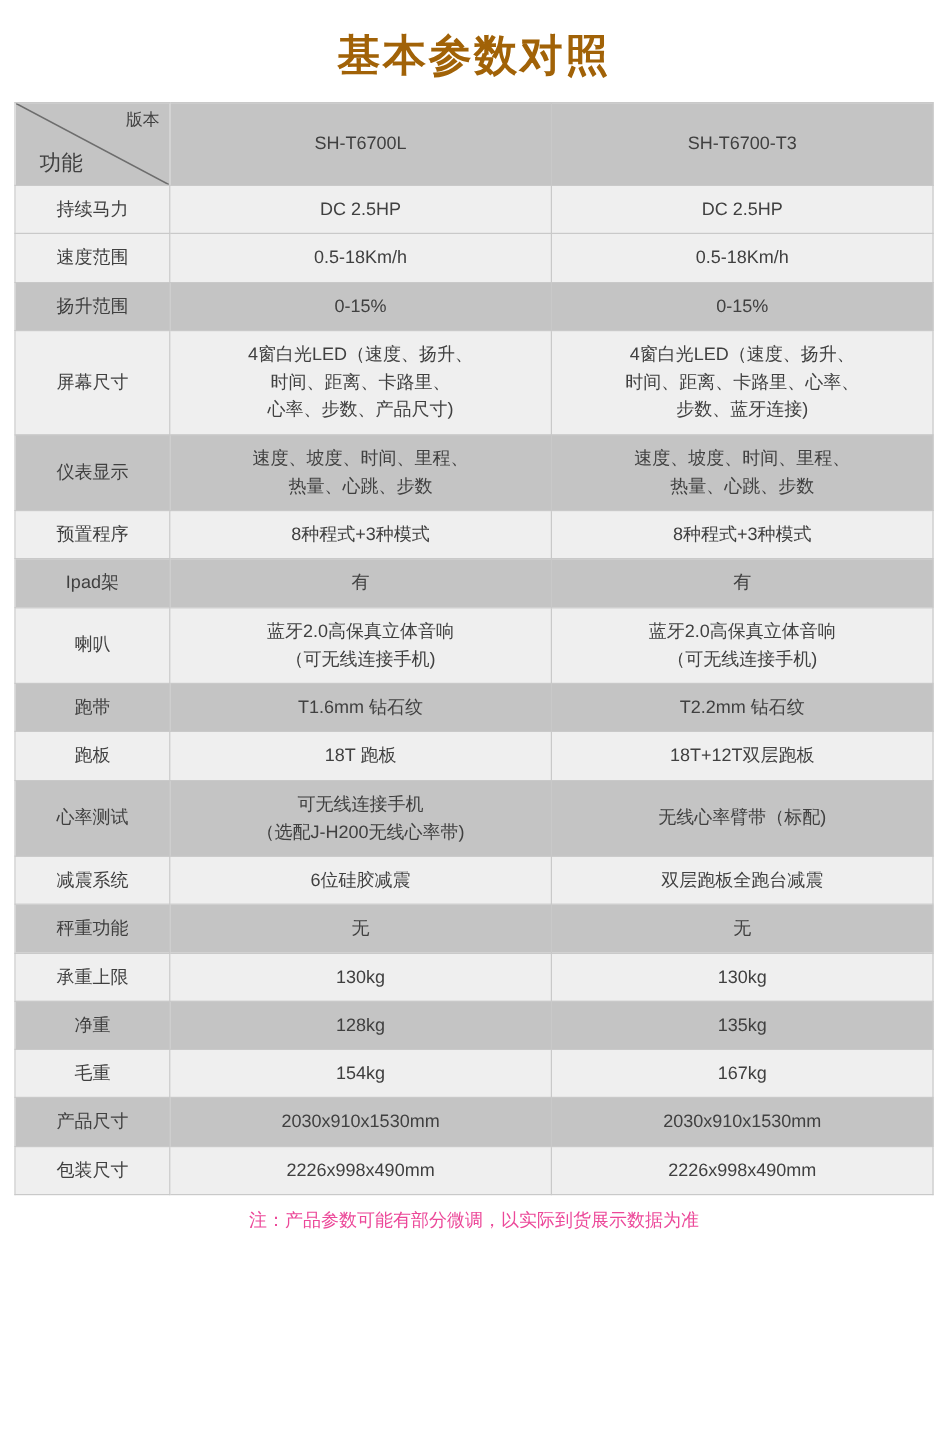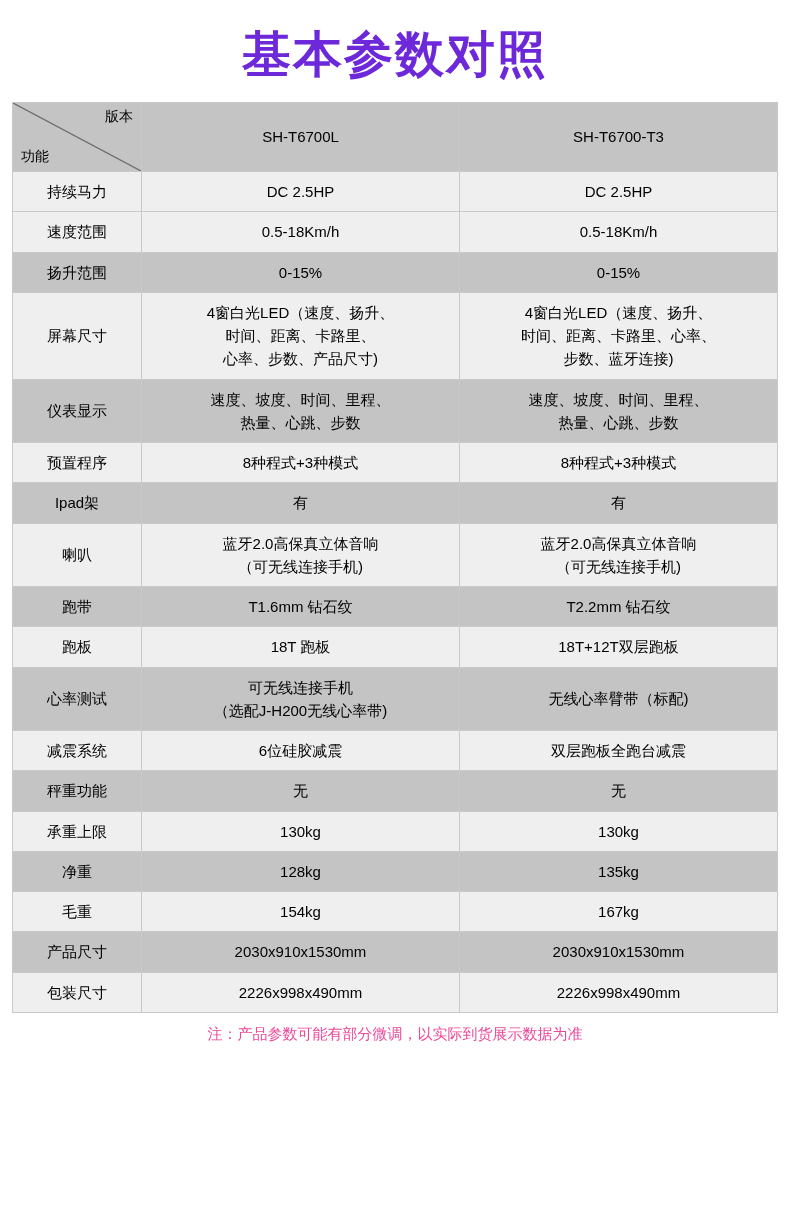--- a/index.html
+++ b/index.html
@@ -15,40 +15,40 @@
     overflow: hidden;
   }
   .page {
     width: 790px;
     height: 1205px;
     position: relative;
     box-sizing: border-box;
   }
   .title {
     text-align: center;
-    font-size: 49px;
+    font-size: 36px;
     font-weight: bold;
     letter-spacing: 2px;
     padding: 22px 0 14px 0;
-    color: #6d28d9;
+    color: #a16207;
   }
   table.spec {
     border-collapse: collapse;
     width: 766px;
     margin: 0 auto;
     table-layout: fixed;
   }
   table.spec td {
     border: 1px solid #c9c9c9;
     font-size: 15px;
     line-height: 1.55;
     text-align: center;
     vertical-align: middle;
     padding: 8px 4px;
-    color: #000000;
+    color: #404040;
   }
   td.label {
     width: 120px;
     font-size: 15px;
   }
   .row-dark td {
     background: #c4c4c4;
   }
   .row-light td {
     background: #efefef;
@@ -69,23 +69,23 @@
     height: 100%;
   }
   td.corner .version {
     position: absolute;
     right: 8px;
     top: 3px;
     font-size: 14px;
   }
   td.corner .feature {
     position: absolute;
-    left: 8px;
+    left: 20px;
     bottom: 3px;
-    font-size: 14px;
+    font-size: 18px;
   }
   td.headcell {
     background: #c4c4c4;
     font-size: 17px;
     height: 52px;
     margin-top: 39px;
   }
   .note {
     margin: 12px auto 0 auto;
     width: 766px;

